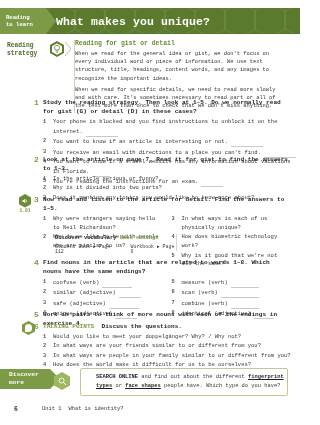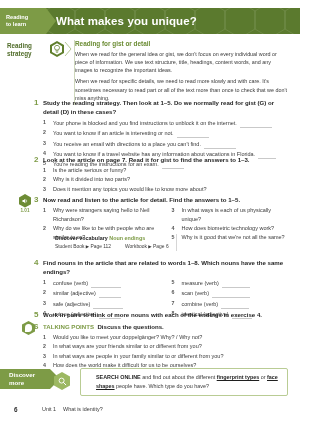--- a/index.html
+++ b/index.html
@@ -3,21 +3,21 @@
 <meta charset="utf-8">
 <style>
   * { box-sizing: border-box; margin: 0; padding: 0; }
   html, body {
     width: 300px; height: 425px;
     background: #ffffff;
     font-family: "Liberation Sans", sans-serif;
     color: #2b2b2b;
     overflow: hidden;
   }
-  .page { position: relative; width: 300px; height: 425px; }
+  .page { position: relative; width: 300px; height: 425px; font-family: Liberation Mono, monospace; }
 
   
   .banner {
     position: absolute; left: 0; top: 8px;
     width: 300px; height: 26px;
     background: #5b7a2e;
     overflow: hidden;
   }
   .banner-pattern {
     position: absolute; inset: 0;

